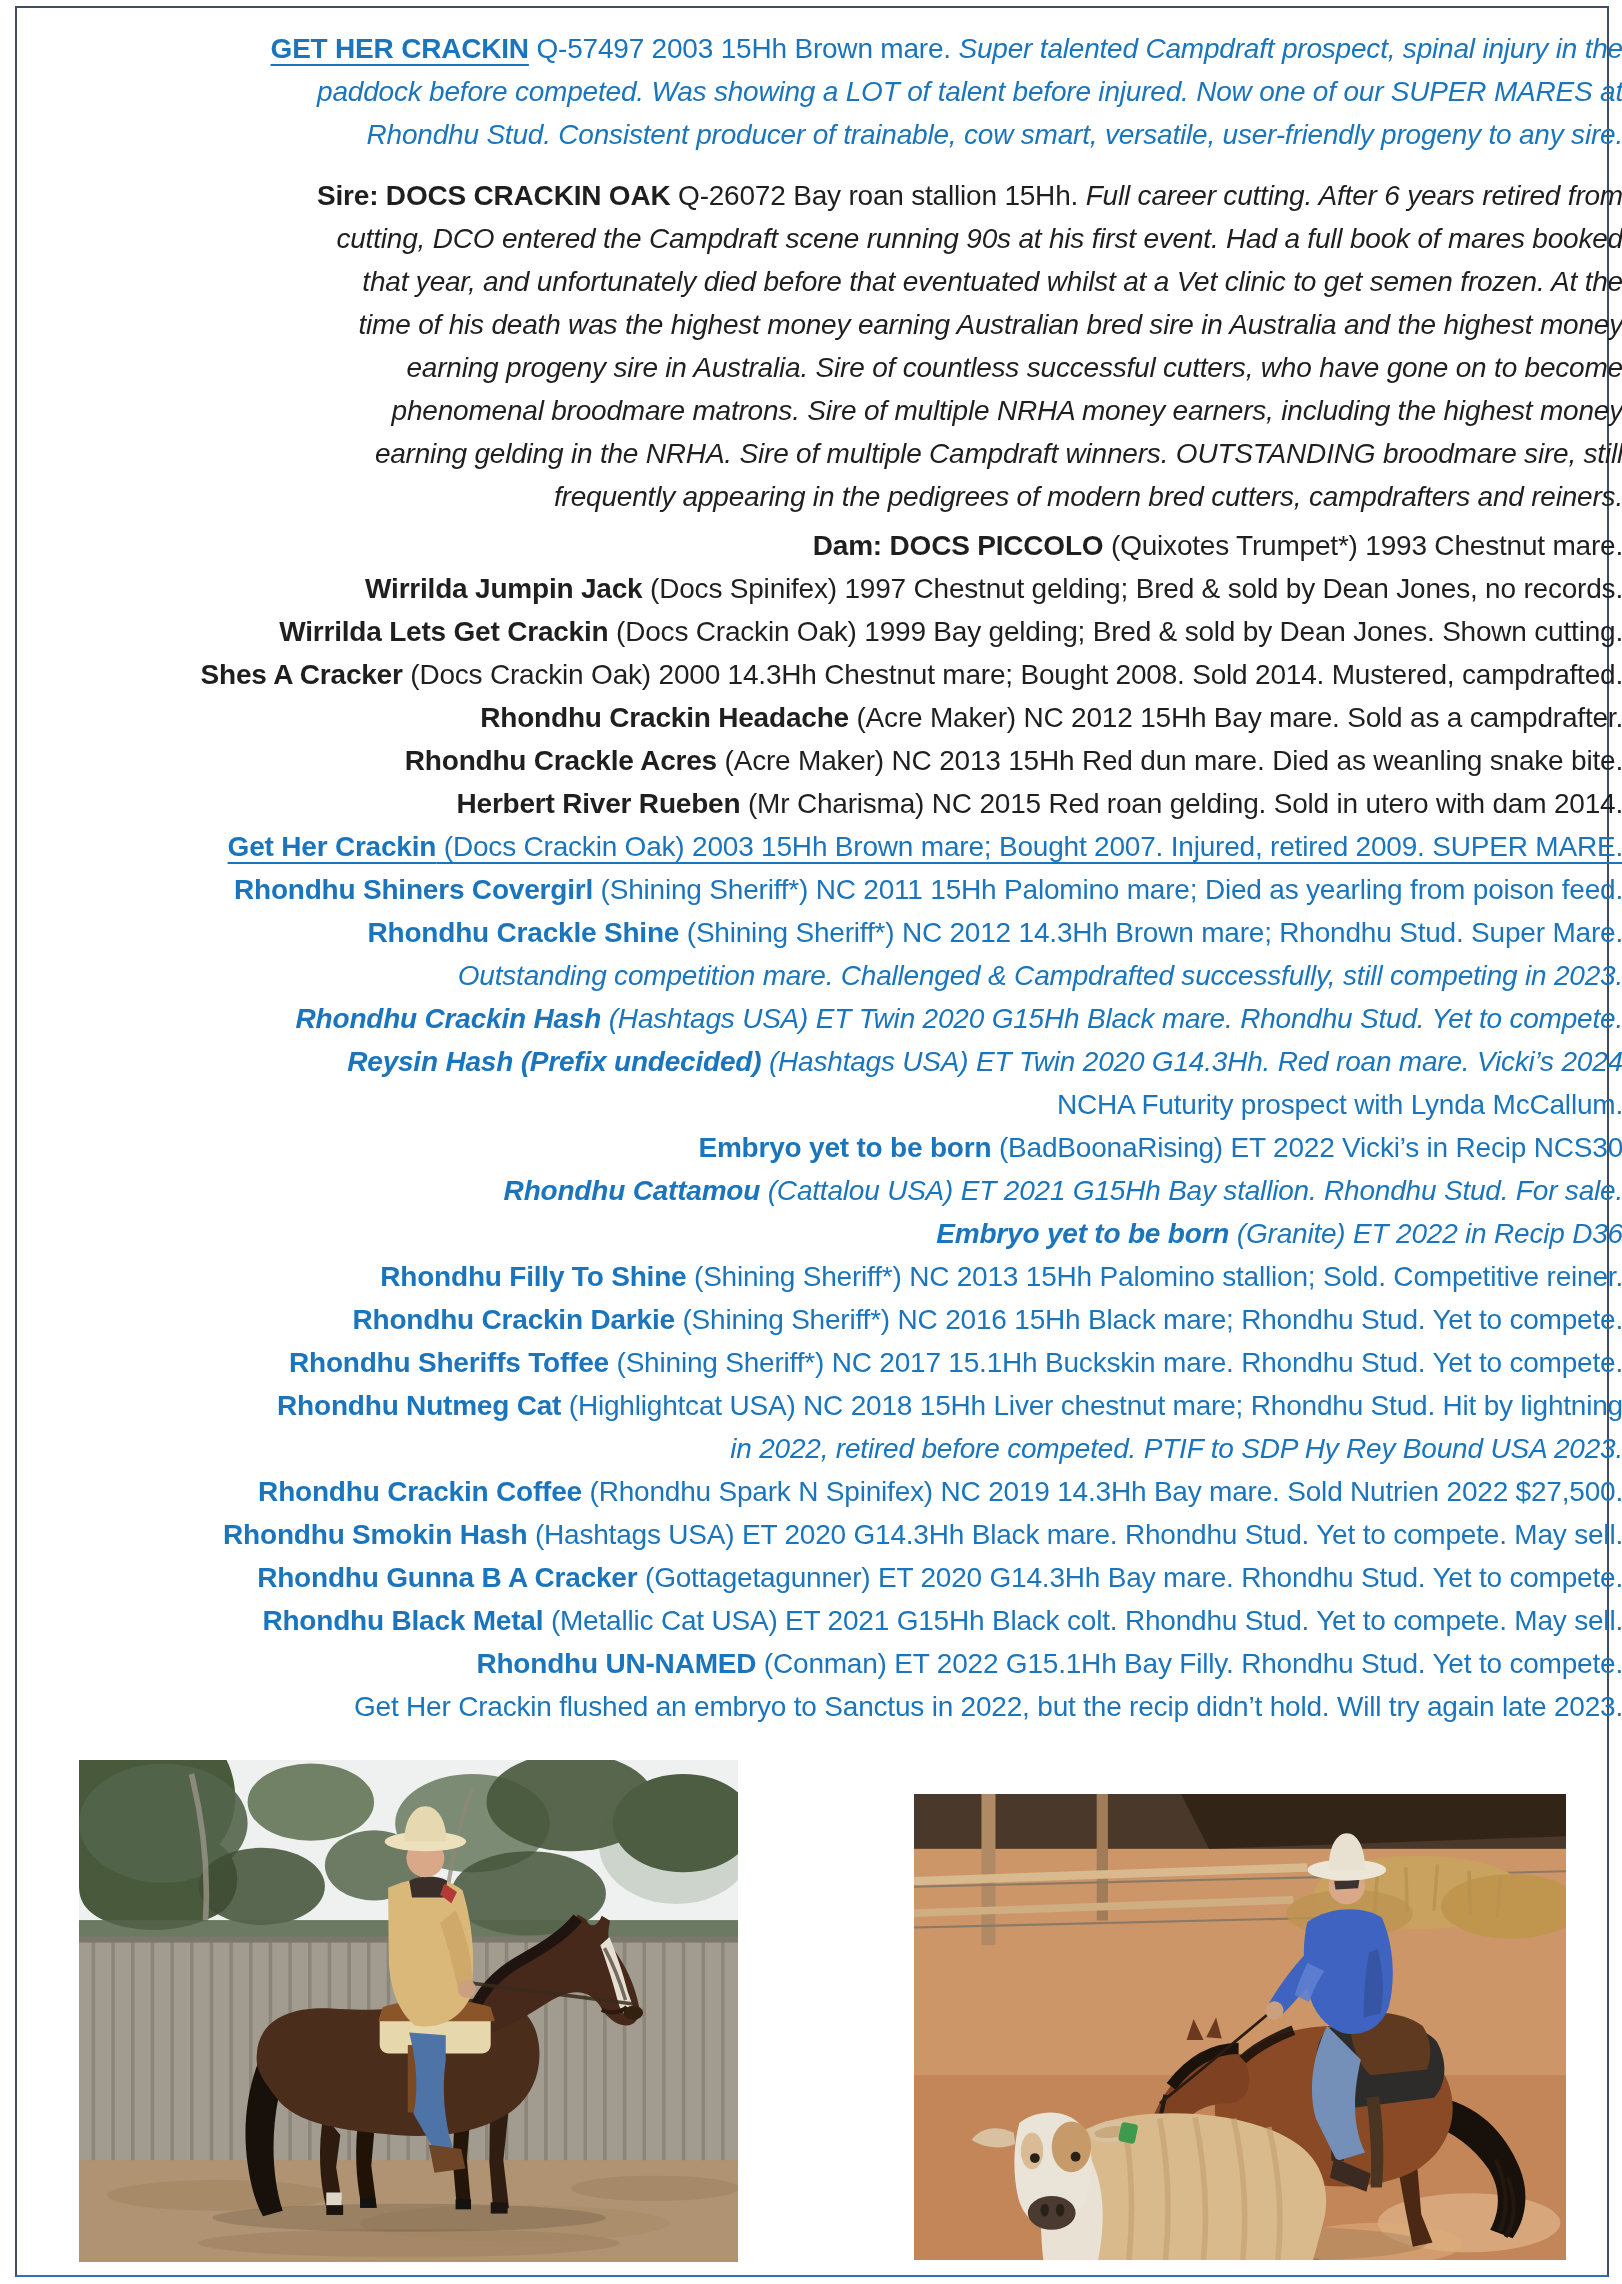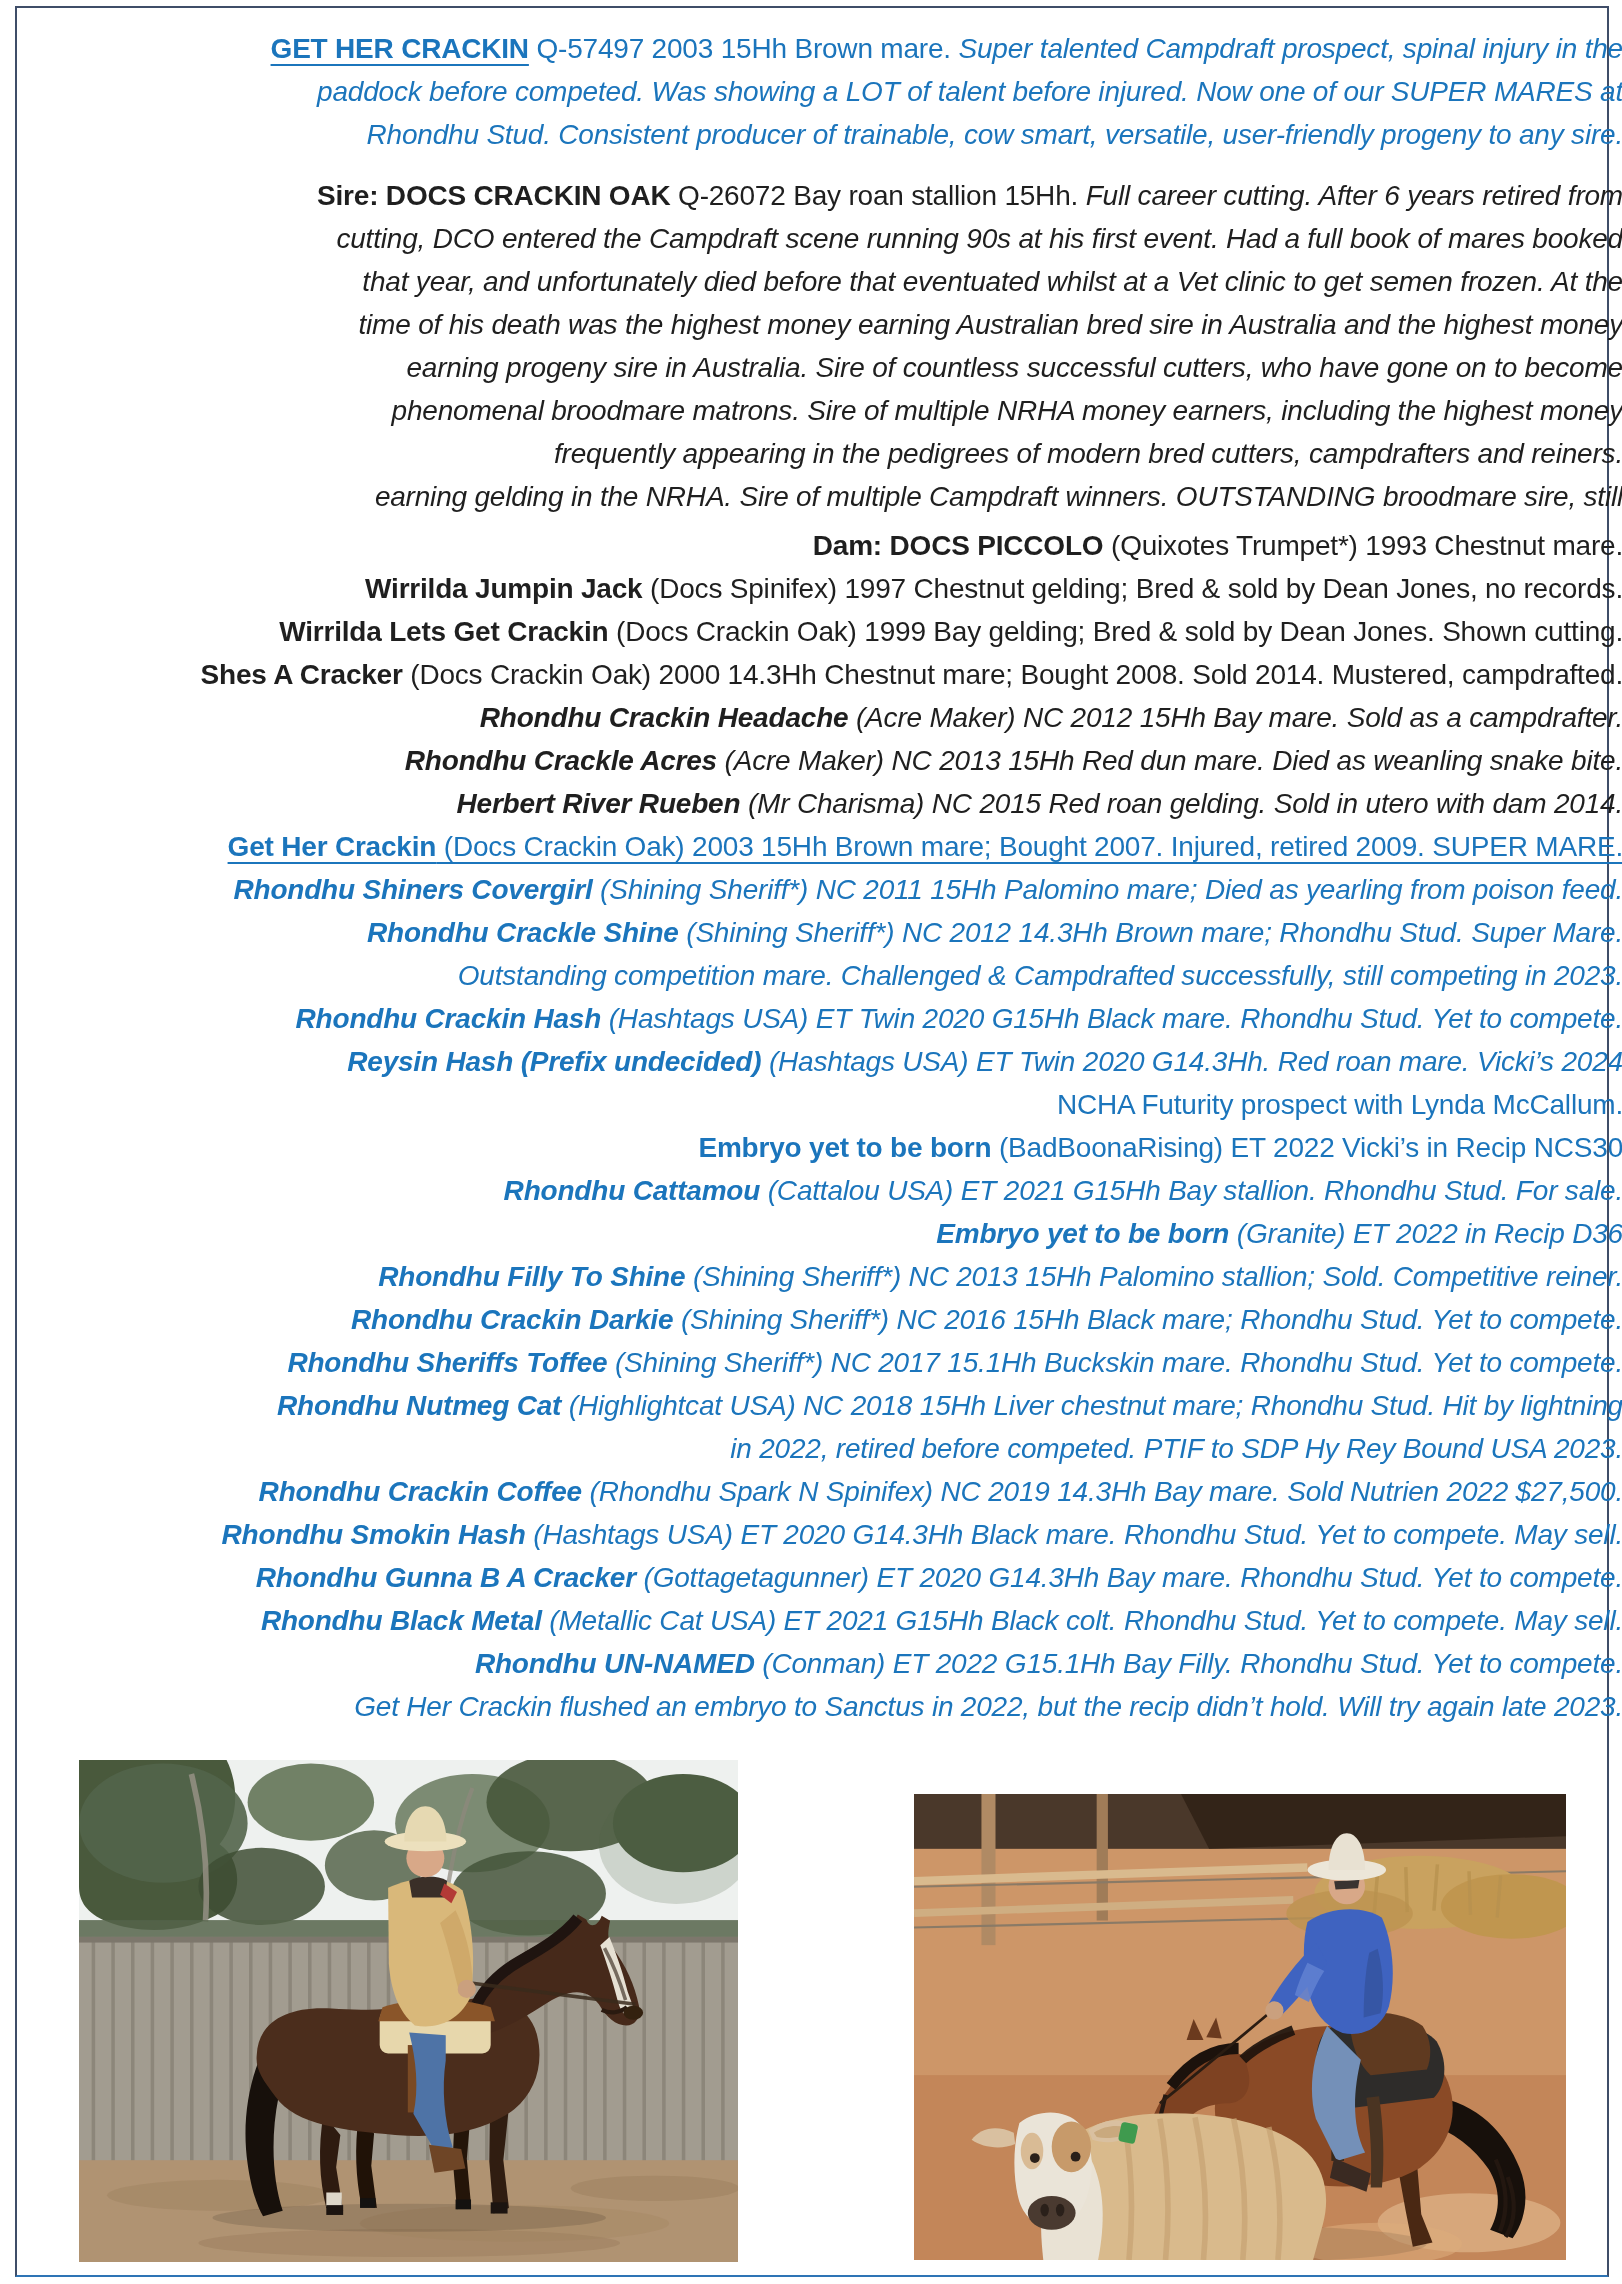--- a/index.html
+++ b/index.html
@@ -20,21 +20,21 @@
     margin:0;
     font-size:28px;
     line-height:43px;
     letter-spacing:-0.2px;
     white-space:nowrap;
     color:#1f1f1f;
     text-align:right;
   }
   p.line.blue{color:#1b75bc;}
   .ind0{padding-left:34px;}
-  .ind1{font-style:italic;}
+  .ind1{}
   .ind2{padding-left:122px;font-style:italic;}
   .ind3{padding-left:165px;}
   .b{font-weight:bold;}
   .i{font-style:italic;}
   .useg{text-decoration:underline;text-decoration-thickness:2.1px;text-underline-offset:6.3px;}
   .u-all{text-decoration:underline;text-decoration-thickness:2.1px;text-underline-offset:6.3px;}
   figure.photo{position:absolute;margin:0;overflow:hidden;}
   figure.photo svg{display:block;width:100%;height:100%;}
   #photo-left{left:79px;top:1760px;width:659px;height:502px;}
   #photo-right{left:914px;top:1794px;width:652px;height:466px;}
@@ -47,22 +47,22 @@
 <div class="content">
     <p class="line ind0 blue"><span class="b useg">GET HER CRACKIN</span><span> Q-57497 2003 15Hh Brown mare. </span><span class="i">Super talented Campdraft prospect, spinal injury in the</span></p>
     <p class="line ind0 blue"><span class="i">paddock before competed. Was showing a LOT of talent before injured. Now one of our SUPER MARES at</span></p>
     <p class="line ind0 blue"><span class="i">Rhondhu Stud. Consistent producer of trainable, cow smart, versatile, user-friendly progeny to any sire.</span></p>
     <p class="line ind0 black" style="margin-top: 18px; margin-left: 48px;"><span class="b">Sire: DOCS CRACKIN OAK</span><span> Q-26072 Bay roan stallion 15Hh. </span><span class="i">Full career cutting. After 6 years retired from</span></p>
     <p class="line ind0 black"><span class="i">cutting, DCO entered the Campdraft scene running 90s at his first event. Had a full book of mares booked</span></p>
     <p class="line ind0 black"><span class="i">that year, and unfortunately died before that eventuated whilst at a Vet clinic to get semen frozen. At the</span></p>
     <p class="line ind0 black"><span class="i">time of his death was the highest money earning Australian bred sire in Australia and the highest money</span></p>
     <p class="line ind0 black"><span class="i">earning progeny sire in Australia. Sire of countless successful cutters, who have gone on to become</span></p>
     <p class="line ind0 black"><span class="i">phenomenal broodmare matrons. Sire of multiple NRHA money earners, including the highest money</span></p>
+    <p class="line ind0 black"><span class="i">earning gelding in the NRHA. Sire of multiple Campdraft winners. OUTSTANDING broodmare sire, still</span></p>
     <p class="line ind0 black"><span class="i">frequently appearing in the pedigrees of modern bred cutters, campdrafters and reiners.</span></p>
-    <p class="line ind0 black"><span class="i">earning gelding in the NRHA. Sire of multiple Campdraft winners. OUTSTANDING broodmare sire, still</span></p>
     <p class="line ind0 black" style="margin-top: 5.6px;"><span class="b">Dam: DOCS PICCOLO</span><span> (Quixotes Trumpet*) 1993 Chestnut mare.</span></p>
     <p class="line ind0 black"><span class="b">Wirrilda Jumpin Jack</span><span> (Docs Spinifex) 1997 Chestnut gelding; Bred &amp; sold by Dean Jones, no records.</span></p>
     <p class="line ind0 black"><span class="b">Wirrilda Lets Get Crackin</span><span> (Docs Crackin Oak) 1999 Bay gelding; Bred &amp; sold by Dean Jones. Shown cutting.</span></p>
     <p class="line ind0 black"><span class="b">Shes A Cracker</span><span> (Docs Crackin Oak) 2000 14.3Hh Chestnut mare; Bought 2008. Sold 2014. Mustered, campdrafted.</span></p>
     <p class="line ind1 black"><span class="b">Rhondhu Crackin Headache</span><span> (Acre Maker) NC 2012 15Hh Bay mare. Sold as a campdrafter.</span></p>
     <p class="line ind1 black"><span class="b">Rhondhu Crackle Acres</span><span> (Acre Maker) NC 2013 15Hh Red dun mare. Died as weanling snake bite.</span></p>
     <p class="line ind1 black"><span class="b">Herbert River Rueben</span><span> (Mr Charisma) NC 2015 Red roan gelding. Sold in utero with dam 2014.</span></p>
     <p class="line ind0 blue u-all"><span class="b">Get Her Crackin</span><span> (Docs Crackin Oak) 2003 15Hh Brown mare; Bought 2007. Injured, retired 2009. SUPER MARE.</span></p>
     <p class="line ind1 blue"><span class="b">Rhondhu Shiners Covergirl</span><span> (Shining Sheriff*) NC 2011 15Hh Palomino mare; Died as yearling from poison feed.</span></p>
     <p class="line ind1 blue"><span class="b">Rhondhu Crackle Shine</span><span> (Shining Sheriff*) NC 2012 14.3Hh Brown mare; Rhondhu Stud. Super Mare.</span></p>

